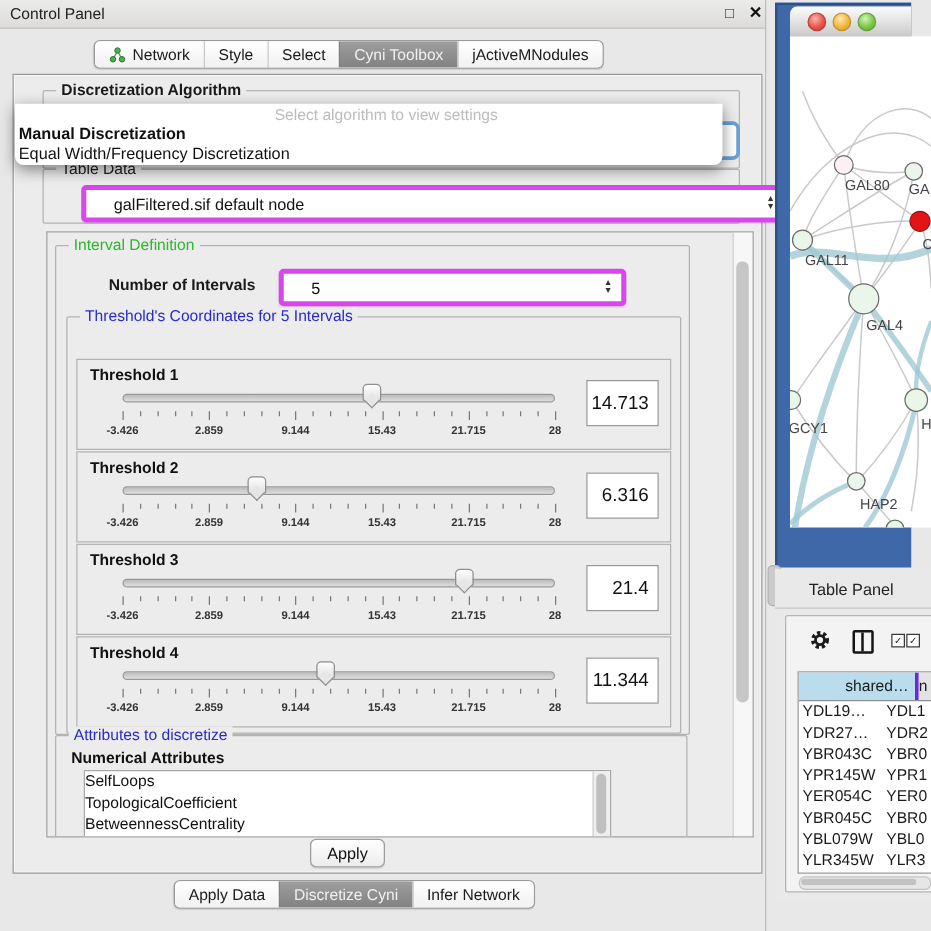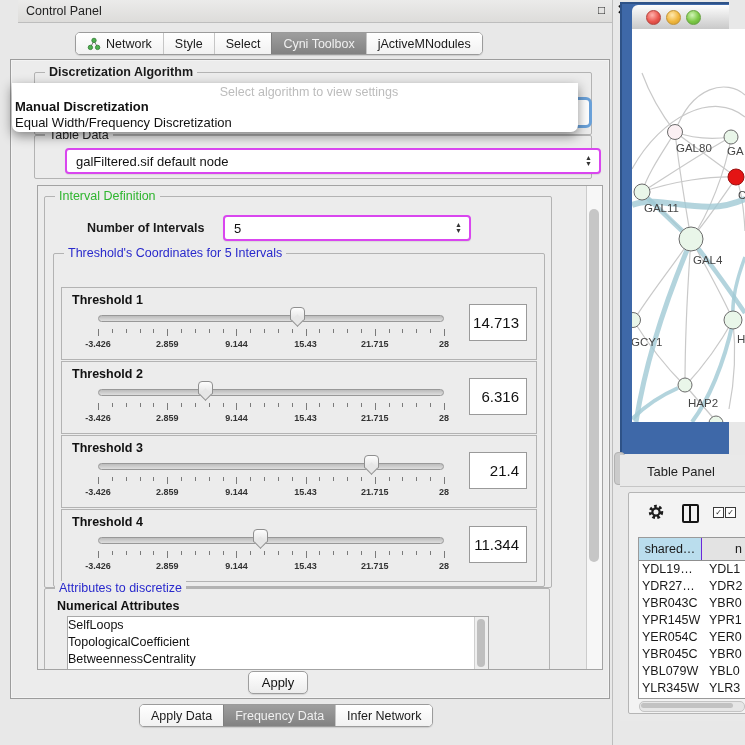--- a/index.html
+++ b/index.html
@@ -1,38 +1,38 @@
 <!DOCTYPE html>
 <html><head>
 <meta charset="utf-8">
 <style>
   html,body{margin:0;padding:0;background:#e8e8e8;}
   .stage{position:relative;width:745px;height:745px;overflow:hidden;background:#e8e8e8;
          font-family:"Liberation Sans",sans-serif;color:#1a1a1a;}
   
   .control-panel{position:absolute;left:0;top:0;width:612px;height:745px;background:#e8e8e8;border-right:1px solid #bdbdbd;}
-  .cp-header{position:absolute;left:18px;top:0;right:0;height:22px;background:linear-gradient(#ebebea,#dddcda);border-bottom:1px solid #bdbdbd;}
+  .cp-header{position:absolute;left:0;top:0;right:0;height:22px;background:linear-gradient(#ebebea,#dddcda);border-bottom:1px solid #bdbdbd;}
   .cp-title{position:absolute;left:8px;top:0;line-height:22px;font-size:12.5px;color:#222;}
   .cp-float{position:absolute;left:580px;top:3px;font-size:12px;color:#222;cursor:default;}
   .cp-close{position:absolute;left:599px;top:2px;font-size:13px;font-weight:bold;color:#111;cursor:default;}
   
   .seg-tabs{position:absolute;display:inline-flex;height:21px;border:1px solid #9b9b9b;border-radius:5px;background:#fff;overflow:hidden;box-shadow:0 1px 1px rgba(0,0,0,.12);}
   .seg{display:flex;align-items:center;gap:5px;padding:0 11px;font-size:12.5px;color:#1a1a1a;background:linear-gradient(#ffffff,#f1f1f1);border-left:1px solid #c6c6c6;white-space:nowrap;}
   .seg:first-child{border-left:none;}
   .seg.sel{background:linear-gradient(#9e9e9e,#828282);color:#f0f0f0;border-left-color:#7f7f7f;}
   #top-tabs{left:75px;top:32px;}
   #bottom-tabs{left:139px;top:704px;}
   
   .content-pane{position:absolute;left:10px;top:59px;width:598px;height:638px;border:1px solid #9c9c9c;background:#ececec;box-shadow:inset 0 0 0 1px #f3f3f3;}
   .group{position:absolute;border:1px solid #b3b3b3;border-radius:2px;}
   .legend{position:absolute;top:-8px;left:10px;background:#ececec;padding:0 4px;font-size:12.5px;white-space:nowrap;}
   .legend.dark{font-weight:bold;color:#1a1a1a;}
   .legend.green{color:#2eb52e;}
   .legend.blue{color:#2929cc;}
-  .combo{position:absolute;background:#fff;border:2px solid #d946ef;border-radius:4px;font-size:13px;display:flex;align-items:center;padding:0 9px;color:#111;box-shadow:0 1px 1px rgba(0,0,0,.08);}
+  .combo{position:absolute;background:#fff;border:4px solid #d946ef;border-radius:4px;font-size:13px;display:flex;align-items:center;padding:0 22px;color:#111;box-shadow:0 1px 1px rgba(0,0,0,.08);}
   .stepper{position:absolute;right:7px;top:50%;transform:translateY(-50%);display:flex;flex-direction:column;align-items:center;font-size:7px;line-height:6px;color:#333;}
   
   .popup{position:absolute;left:12px;top:83px;width:566px;height:49px;background:#fff;border-radius:0 0 7px 7px;box-shadow:0 4px 12px rgba(0,0,0,.45);z-index:50;overflow:hidden;}
   .popup-hint{position:absolute;left:0;right:0;top:2px;text-align:center;font-size:12.5px;color:#bcbcbc;margin-left:28px;}
   .popup-opts{position:absolute;left:3px;top:16px;right:3px;}
   .popup-opt{font-size:13px;line-height:15.5px;color:#111;white-space:nowrap;}
   .popup-opt.sel{font-weight:bold;}
   .combo-fragment{position:absolute;left:540px;top:97px;width:46px;height:25px;border:3px solid #6aa1d9;border-radius:6px;background:#fff;z-index:40;}
   
   .scroll-pane{position:absolute;left:26px;top:125px;width:564px;height:483px;border:1px solid #a3a3a3;background:#ececec;overflow:hidden;}
@@ -73,21 +73,21 @@
   .tp-title{position:absolute;left:27px;top:9px;font-size:13px;color:#222;}
   .tp-divider{position:absolute;left:0;right:0;top:31px;height:1px;background:#c6c6c6;}
   .tp-inner{position:absolute;left:8px;top:37px;width:118px;height:220px;background:#f3f3f3;border:1px solid #b5b5b5;border-radius:2px;}
   .gear-icon{position:absolute;left:18px;top:10px;}
   .columns-icon{position:absolute;left:53px;top:11px;width:13px;height:15px;border:2px solid #151515;border-radius:2px;}
   .columns-icon::after{content:"";position:absolute;left:5px;top:0;bottom:0;width:2px;background:#151515;}
   .checks-icon{position:absolute;left:84px;top:14px;display:flex;gap:1px;}
   .checkbox{width:9px;height:9px;border:1px solid #3a3a3a;font-size:8px;line-height:9px;text-align:center;color:#222;background:#fff;}
   .mini-table{position:absolute;left:9px;top:44px;width:106px;height:160px;border:1px solid #9a9a9a;background:#fff;overflow:hidden;}
   .mt-header{display:flex;height:22px;border-bottom:1px solid #8f8f8f;font-size:12.5px;}
-  .mt-h1{width:62px;background:#badded;border-right:1px solid #6d28d9;display:flex;align-items:center;justify-content:center;}
+  .mt-h1{width:62px;background:#badded;border-right:3px solid #6d28d9;display:flex;align-items:center;justify-content:center;padding-left:32px;}
   .mt-h2{flex:1;background:#e3e3e3;display:flex;align-items:center;justify-content:flex-end;padding-right:3px;}
   .mt-row{display:flex;height:17px;font-size:12.5px;line-height:17px;}
   .mt-c1{width:62px;padding-left:3px;overflow:hidden;white-space:nowrap;}
   .mt-c2{flex:1;padding-left:5px;overflow:hidden;white-space:nowrap;}
   .h-scrollbar{position:absolute;left:10px;top:208px;width:104px;height:9px;background:#e6e6e6;border:1px solid #c4c4c4;border-radius:5px;}
   .h-thumb{position:absolute;left:1px;top:1px;width:88%;height:5px;background:#c2c2c2;border-radius:4px;}
 </style>
 </head>
 <body>
 
@@ -357,21 +357,21 @@
           <div class="popup-opt sel">Manual Discretization</div>
           <div class="popup-opt">Equal Width/Frequency Discretization</div>
         </div>
     </div>
 
     <div id="bottom-tabs" class="seg-tabs">
         <div class="seg">
           <span>Apply Data</span>
         </div>
         <div class="seg sel">
-          <span>Frequency Data</span>
+          <span>Discretize Cyni</span>
         </div>
         <div class="seg">
           <span>Infer Network</span>
         </div>
       </div>
   </div>
 
   <div class="net-window">
     <div class="net-titlebar">
       <div class="light red"></div>

